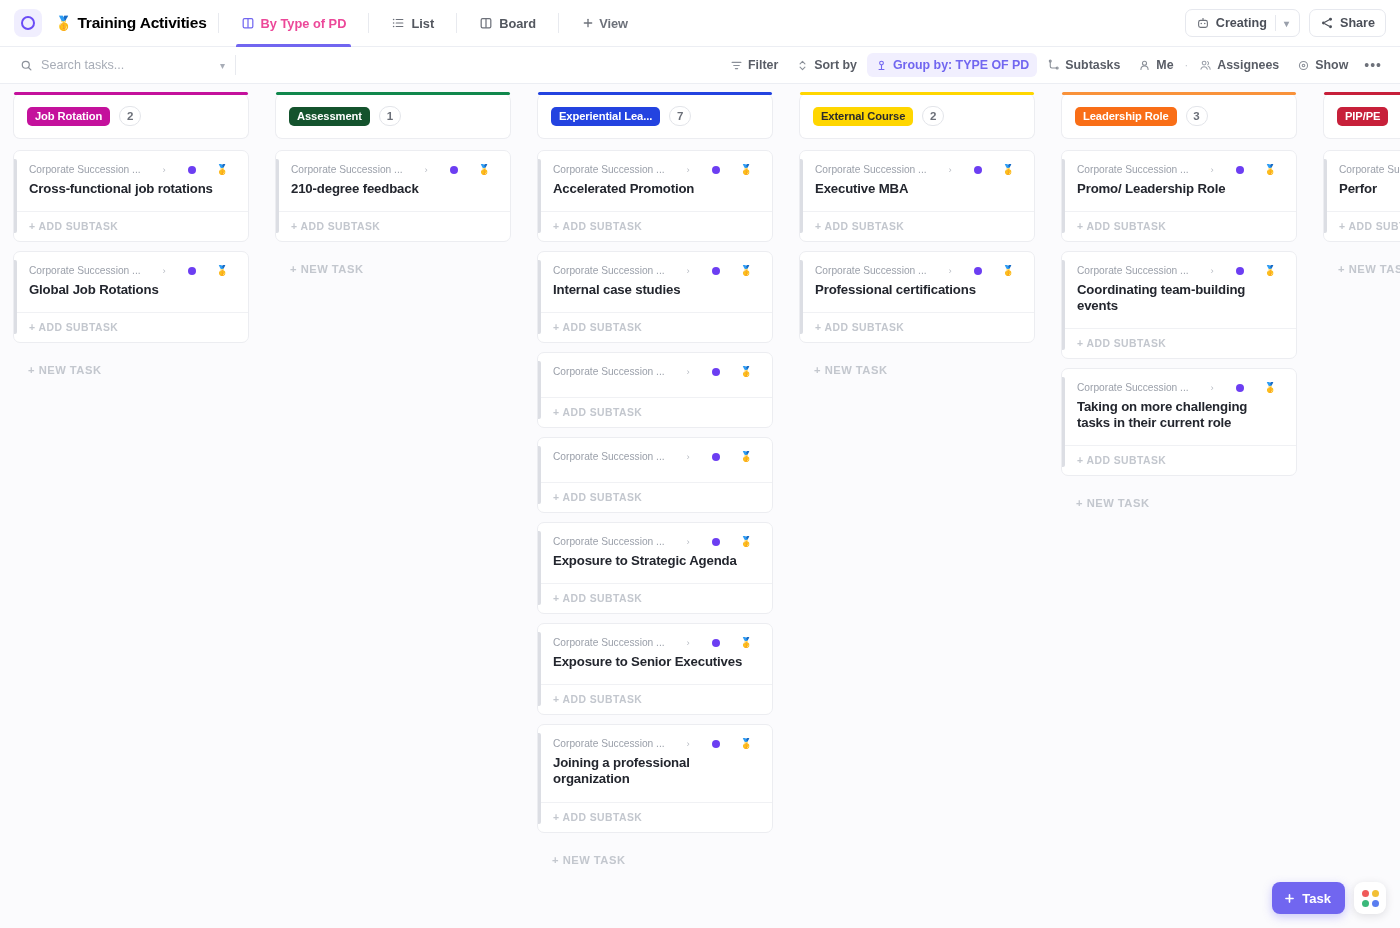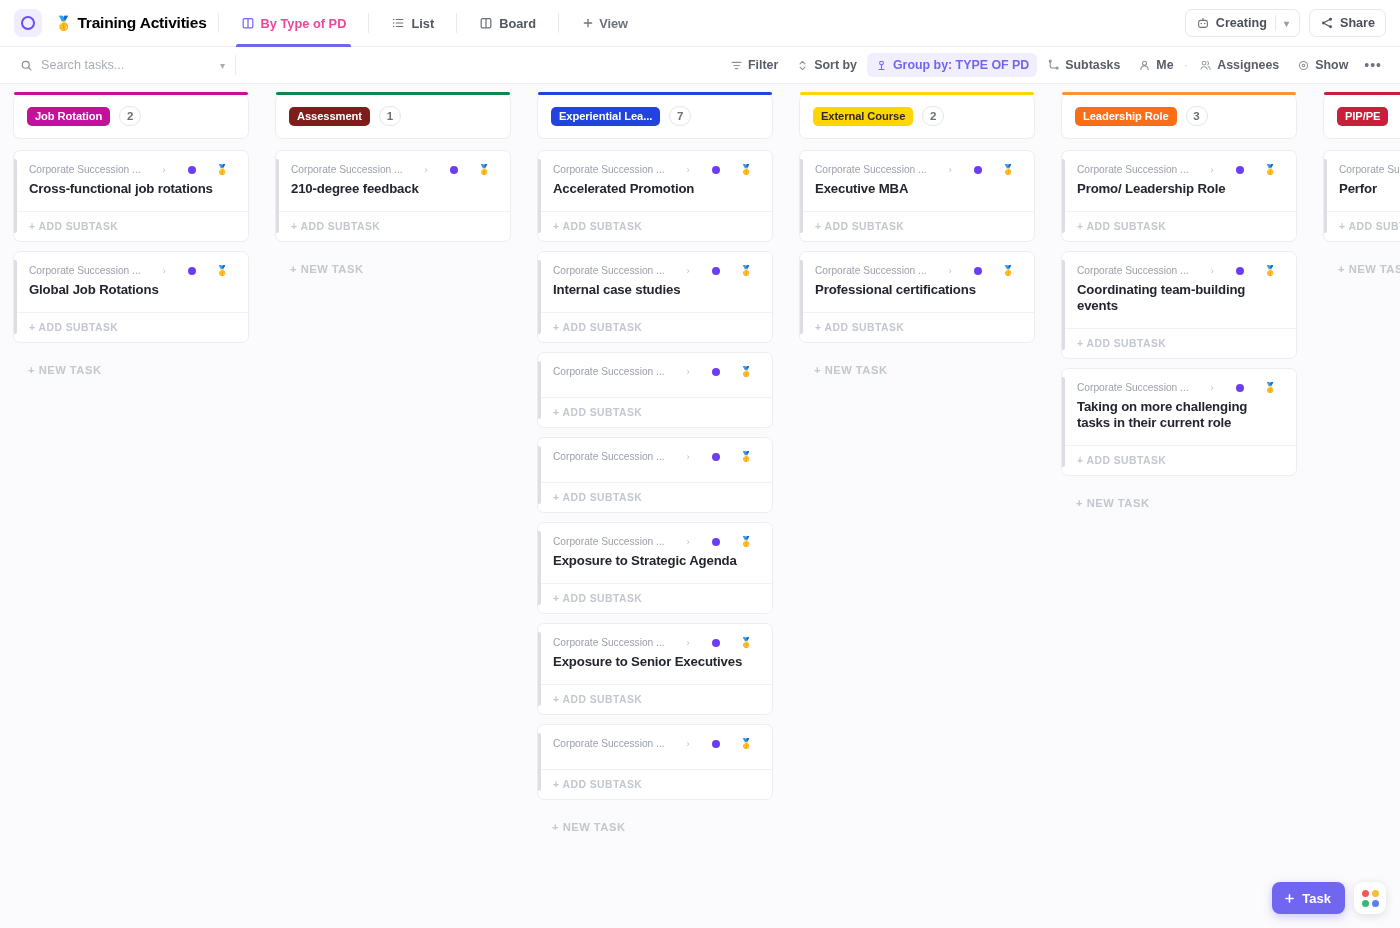--- a/index.html
+++ b/index.html
@@ -396,21 +396,21 @@
             <div class="card-title">Global Job Rotations</div>
           </div>
           <div class="card-foot">+ ADD SUBTASK</div>
         </div>
         <div class="newtask">+ NEW TASK</div>
       </div>
     </div>
     <div class="column">
       <div class="col-head">
         <div class="col-accent" style="background: rgb(16, 136, 76);"></div>
-        <span class="col-badge" style="background: #7f1d1d; color: rgb(255, 255, 255);">Assessment</span>
+        <span class="col-badge" style="background: #14532d; color: rgb(255, 255, 255);">Assessment</span>
         <span class="col-count">1</span>
       </div>
       <div class="col-body">
         <div class="card">
           <div class="card-main">
             <div class="crumb">
               <span class="t1">Corporate Succession ...</span>
               <span class="sep">›</span>
               <span class="dot"></span>
               <span class="em">🥇</span>
@@ -508,20 +508,21 @@
         </div>
         <div class="card">
           <div class="card-main">
             <div class="crumb">
               <span class="t1">Corporate Succession ...</span>
               <span class="sep">›</span>
               <span class="dot"></span>
               <span class="em">🥇</span>
               <span class="t2">Training Ac...</span>
             </div>
+            <div class="card-title">Joining a professional organization</div>
           </div>
           <div class="card-foot">+ ADD SUBTASK</div>
         </div>
         <div class="newtask">+ NEW TASK</div>
       </div>
     </div>
     <div class="column">
       <div class="col-head">
         <div class="col-accent" style="background: rgb(255, 214, 0);"></div>
         <span class="col-badge" style="background: rgb(255, 214, 0); color: rgb(43, 43, 43);">External Course</span>

